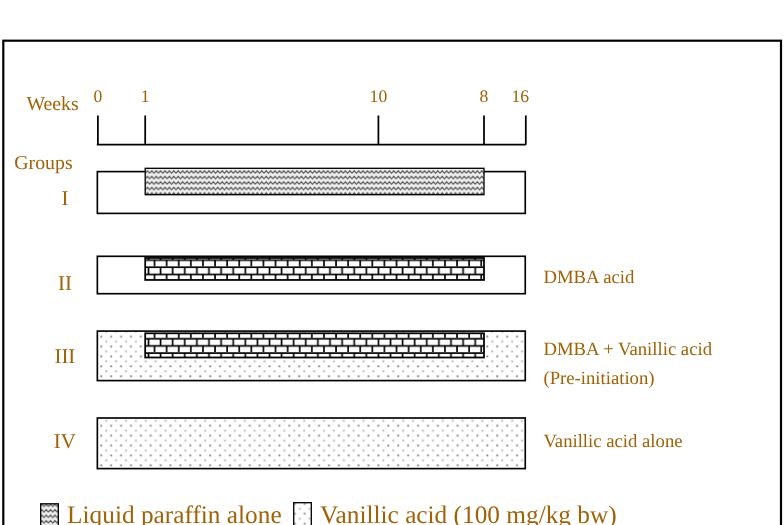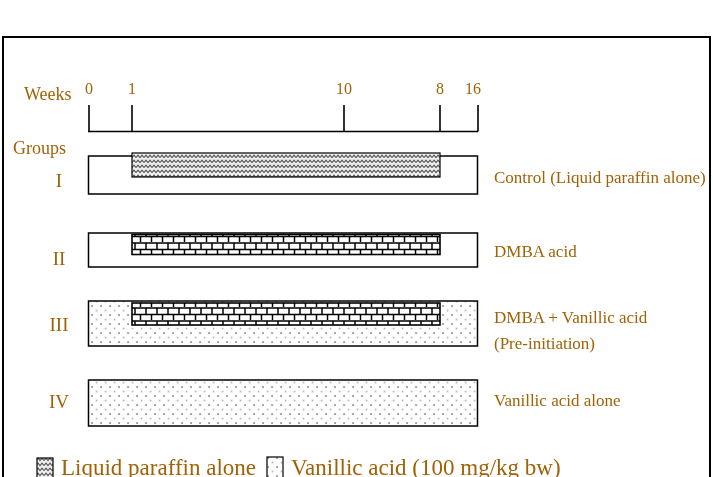--- a/index.html
+++ b/index.html
@@ -76,23 +76,20 @@
   <div class="lbl tick-label tick-2">10</div>
   <div class="lbl tick-label tick-3">8</div>
   <div class="lbl tick-label tick-4">16</div>
 
   <div class="lbl groups-label">Groups</div>
   <div class="numeral numeral-1">I</div>
   <div class="numeral numeral-2">II</div>
   <div class="numeral numeral-3">III</div>
   <div class="numeral numeral-4">IV</div>
 
-  <div class="desc desc-1">
-    <div>Control (Liquid paraffin alone)</div>
-  </div>
   <div class="desc desc-2">
     <div>DMBA acid</div>
   </div>
   <div class="desc desc-4">
     <div>Vanillic acid alone</div>
   </div>
   <div class="desc desc-3">
     <div>DMBA + Vanillic acid</div>
     <div>(Pre-initiation)</div>
   </div>

